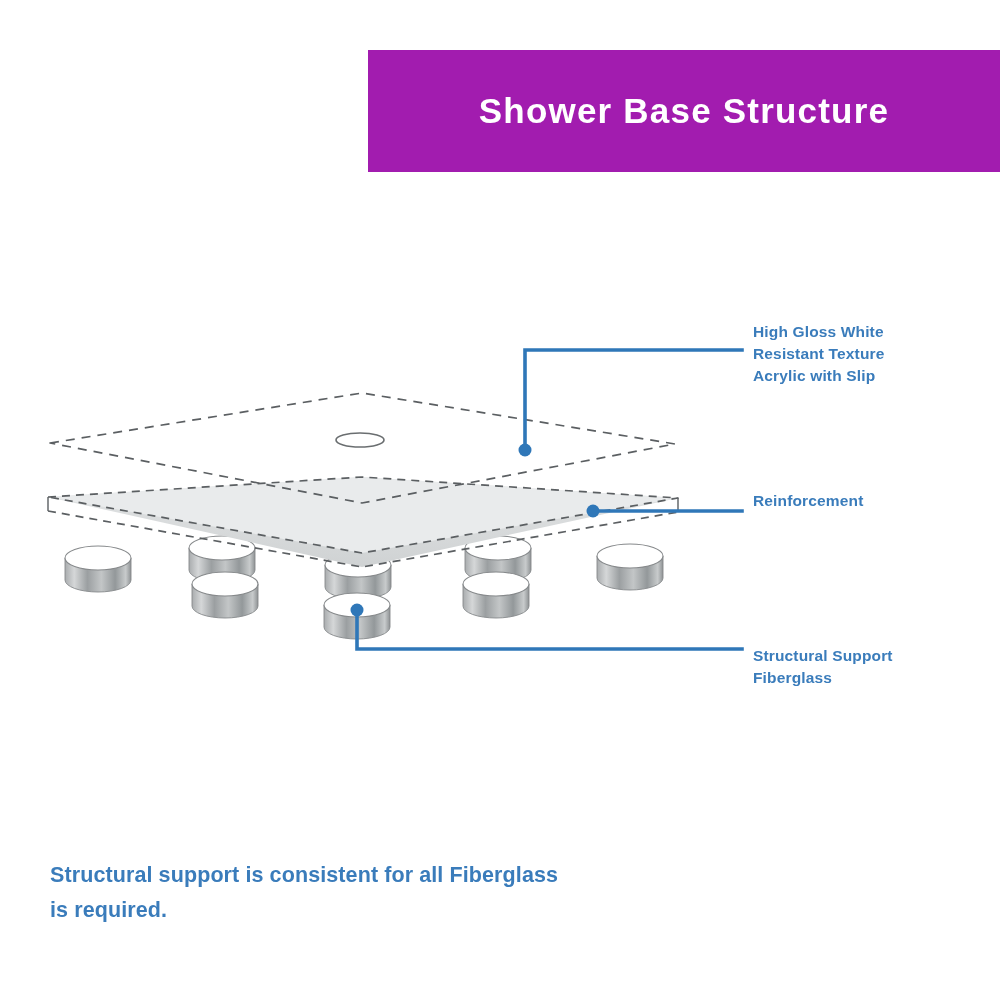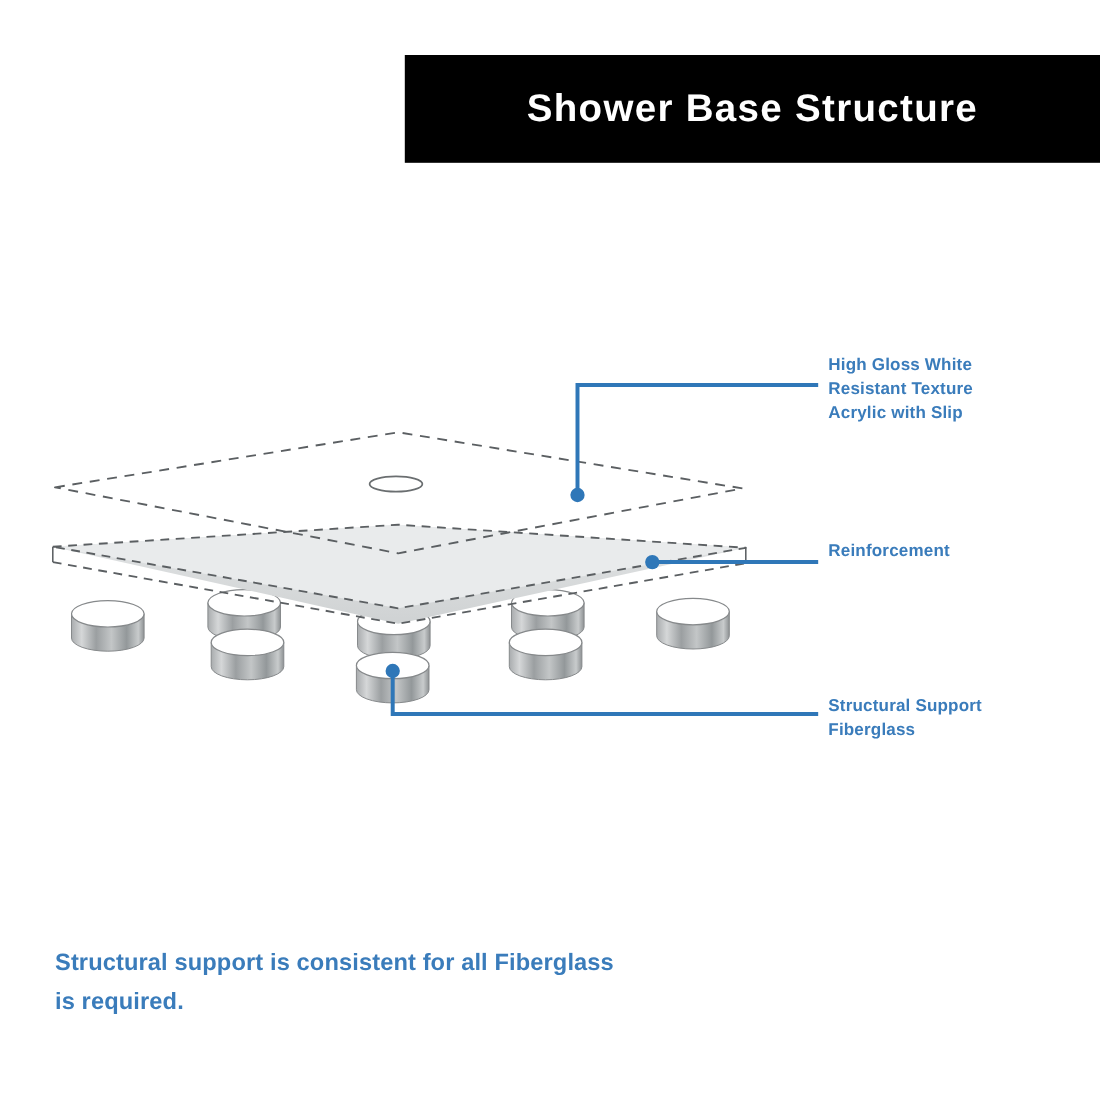--- a/index.html
+++ b/index.html
@@ -18,22 +18,22 @@
     position: absolute;
     left: 0; top: 0;
     width: 1000px;
     height: 1000px;
   }
   .title-banner {
     position: absolute;
     left: 368px;
     top: 50px;
     width: 632px;
-    height: 98px;
-    background: #000000;
+    height: 122px;
+    background: #a21caf;
     display: flex;
     align-items: center;
     justify-content: center;
   }
   .title-banner .title-text {
     color: #ffffff;
     font-size: 35px;
     font-weight: bold;
     letter-spacing: 1.2px;
     white-space: nowrap;
@@ -42,21 +42,21 @@
     position: absolute;
     color: #3a7cbb;
     font-size: 15.5px;
     font-weight: bold;
     line-height: 1.42;
     letter-spacing: 0.15px;
   }
   .callout span { display: block; }
   #callout-acrylic { left: 753px; top: 321px; width: 200px; }
   #callout-fiberglass { left: 753px; top: 490px; width: 200px; }
-  #callout-support { left: 753px; top: 631px; width: 205px; }
+  #callout-support { left: 753px; top: 645px; width: 205px; }
 
   .caption {
     position: absolute;
     left: 50px;
     top: 858px;
     width: 640px;
     color: #3a7cbb;
     font-size: 21.5px;
     font-weight: bold;
     line-height: 1.62;

